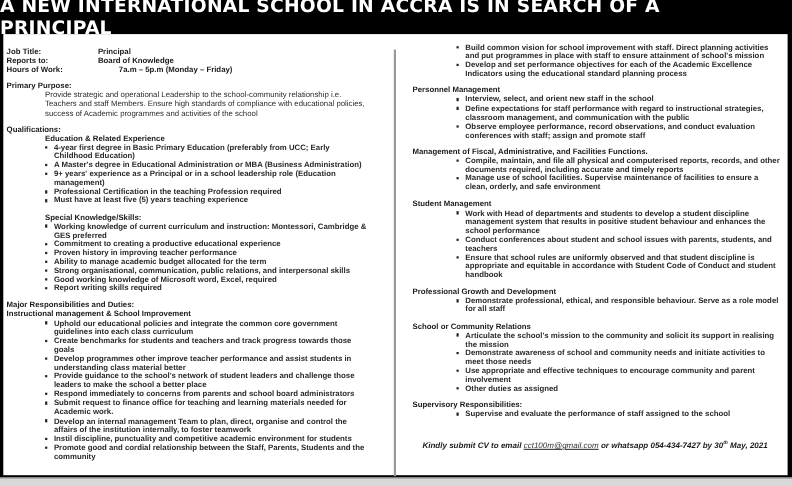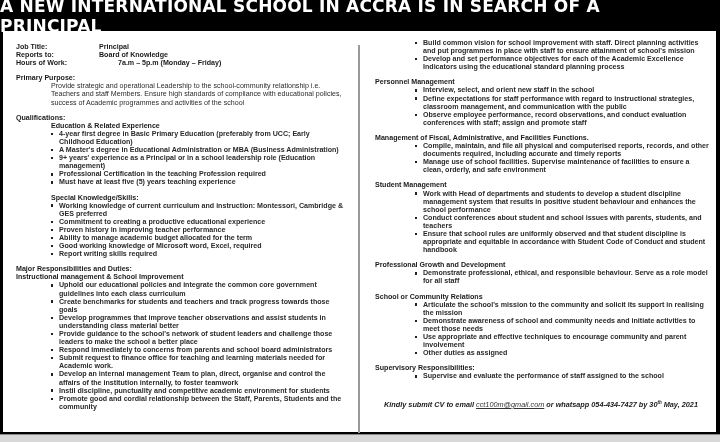--- a/index.html
+++ b/index.html
@@ -24,21 +24,21 @@
     .bottom-strip {
       position: absolute; left: 0; top: 434px; width: 720px; height: 8px;
       background: #d8d8d8; border-top: 1px solid #888;
     }
     .divider {
       position: absolute; left: 358px; top: 45px; width: 1.5px; height: 388px;
       background: #9a9a9a;
     }
 
     .col { position: absolute; font-size: 7.1px; line-height: 8.1px; }
-    .col-left { left: 16px; top: 43px; width: 330px; }
+    .col-left { left: 6px; top: 43px; width: 330px; }
     .col-right { left: 375px; top: 39px; width: 335px; }
 
     .kv-row { display: flex; font-weight: bold; }
     .kv-label { width: 83px; }
     .kv-value { }
     .kv-value.indent { padding-left: 19px; }
 
     .sec-title { font-weight: bold; margin-top: 7px; }
     .sub-title { font-weight: bold; padding-left: 35px; margin-top: 0px; }
     .sub-title.gap { margin-top: 7px; }
@@ -99,30 +99,31 @@
     <li>Professional Certification in the teaching Profession required</li>
     <li>Must have at least five (5) years teaching experience</li>
   </ul>
 
   <div class="sub-title gap">Special Knowledge/Skills:</div>
   <ul class="bullets">
     <li>Working knowledge of current curriculum and instruction: Montessori,  Cambridge &amp; GES preferred</li>
     <li>Commitment to creating a productive educational experience</li>
     <li>Proven history in improving teacher performance</li>
     <li>Ability to manage academic budget allocated for the term</li>
+    <li>Strong organisational, communication, public relations, and interpersonal skills</li>
     <li>Good working knowledge of Microsoft word, Excel, required</li>
     <li>Report writing skills required</li>
   </ul>
 
   <div class="sec-title">Major Responsibilities and Duties:</div>
   <div style="font-weight:bold;">Instructional management &amp; School Improvement</div>
   <ul class="bullets">
     <li>Uphold our educational policies and integrate the common core government guidelines into each class curriculum</li>
     <li>Create benchmarks for students and teachers and track progress towards those goals</li>
-    <li>Develop programmes that improve teacher observations and assist students in understanding class material better</li>
+    <li>Develop programmes other improve teacher performance and assist students in understanding class material better</li>
     <li>Provide guidance to the school's network of student leaders and challenge those leaders to make the school a better place</li>
     <li>Respond immediately to concerns from parents and school board administrators</li>
     <li>Submit request to finance office for teaching and learning materials needed for Academic work.</li>
     <li>Develop an internal management Team to plan, direct, organise and control the affairs of the institution internally, to foster teamwork</li>
     <li>Instil discipline, punctuality and competitive academic environment for students</li>
     <li>Promote good and cordial relationship between the Staff, Parents, Students and the community</li>
   </ul>
 </div>
 
 <div class="col col-right">

